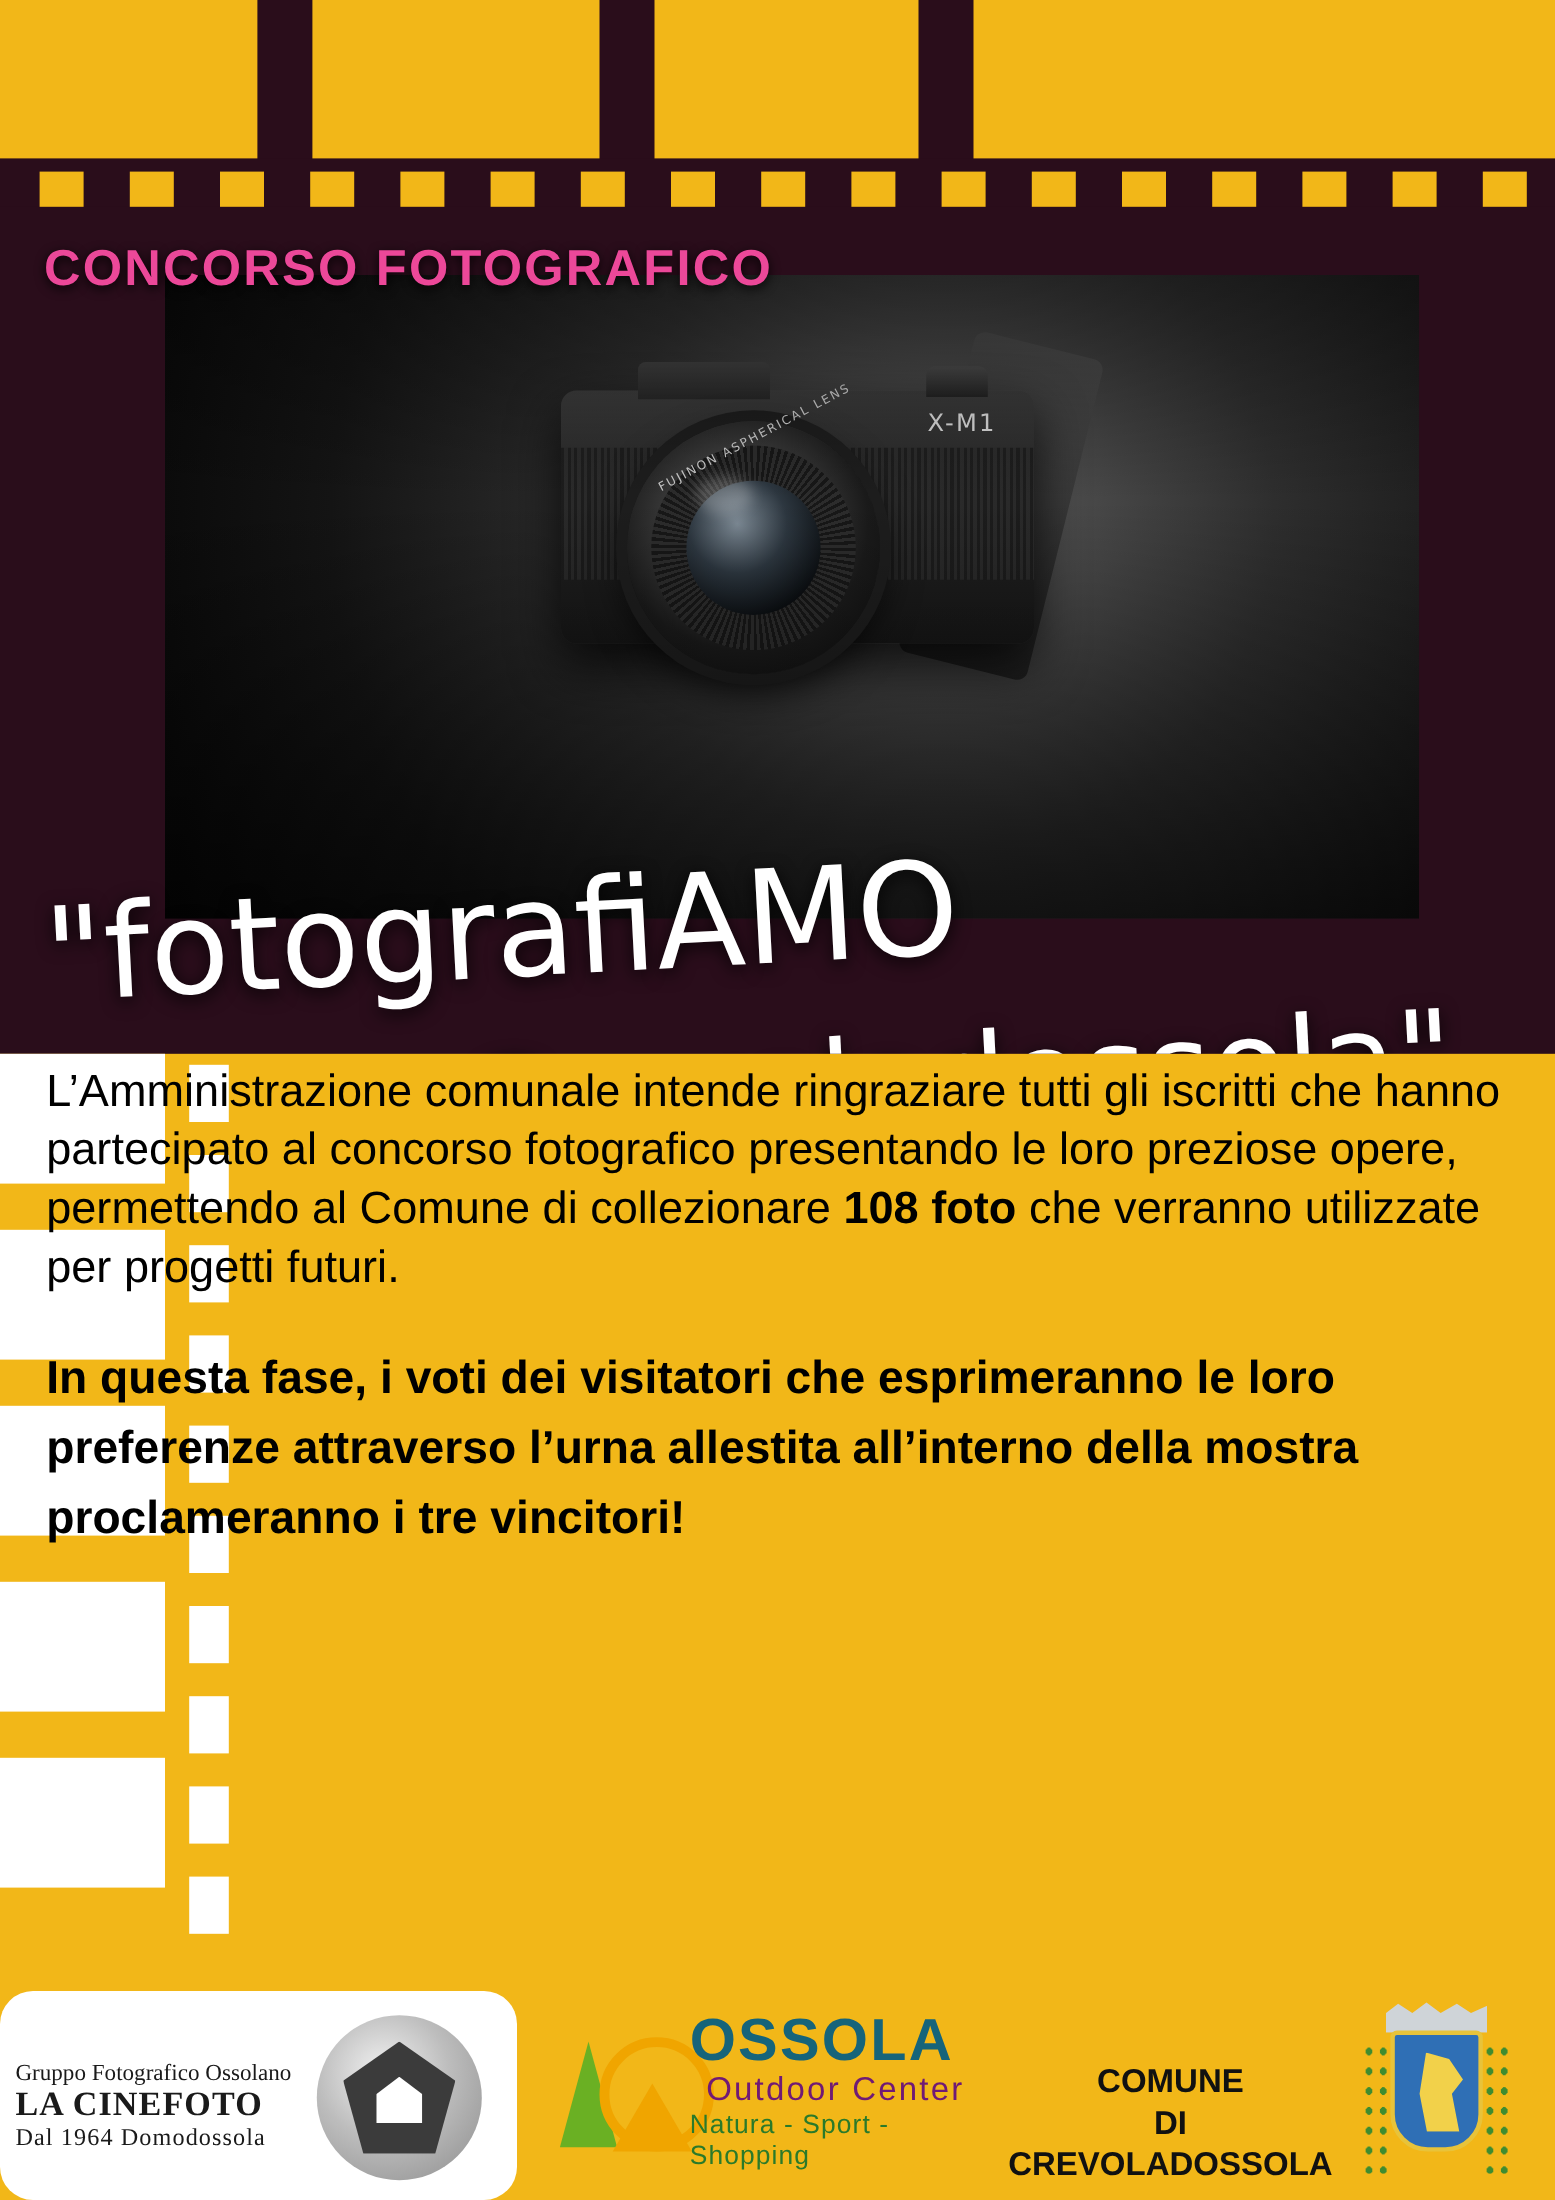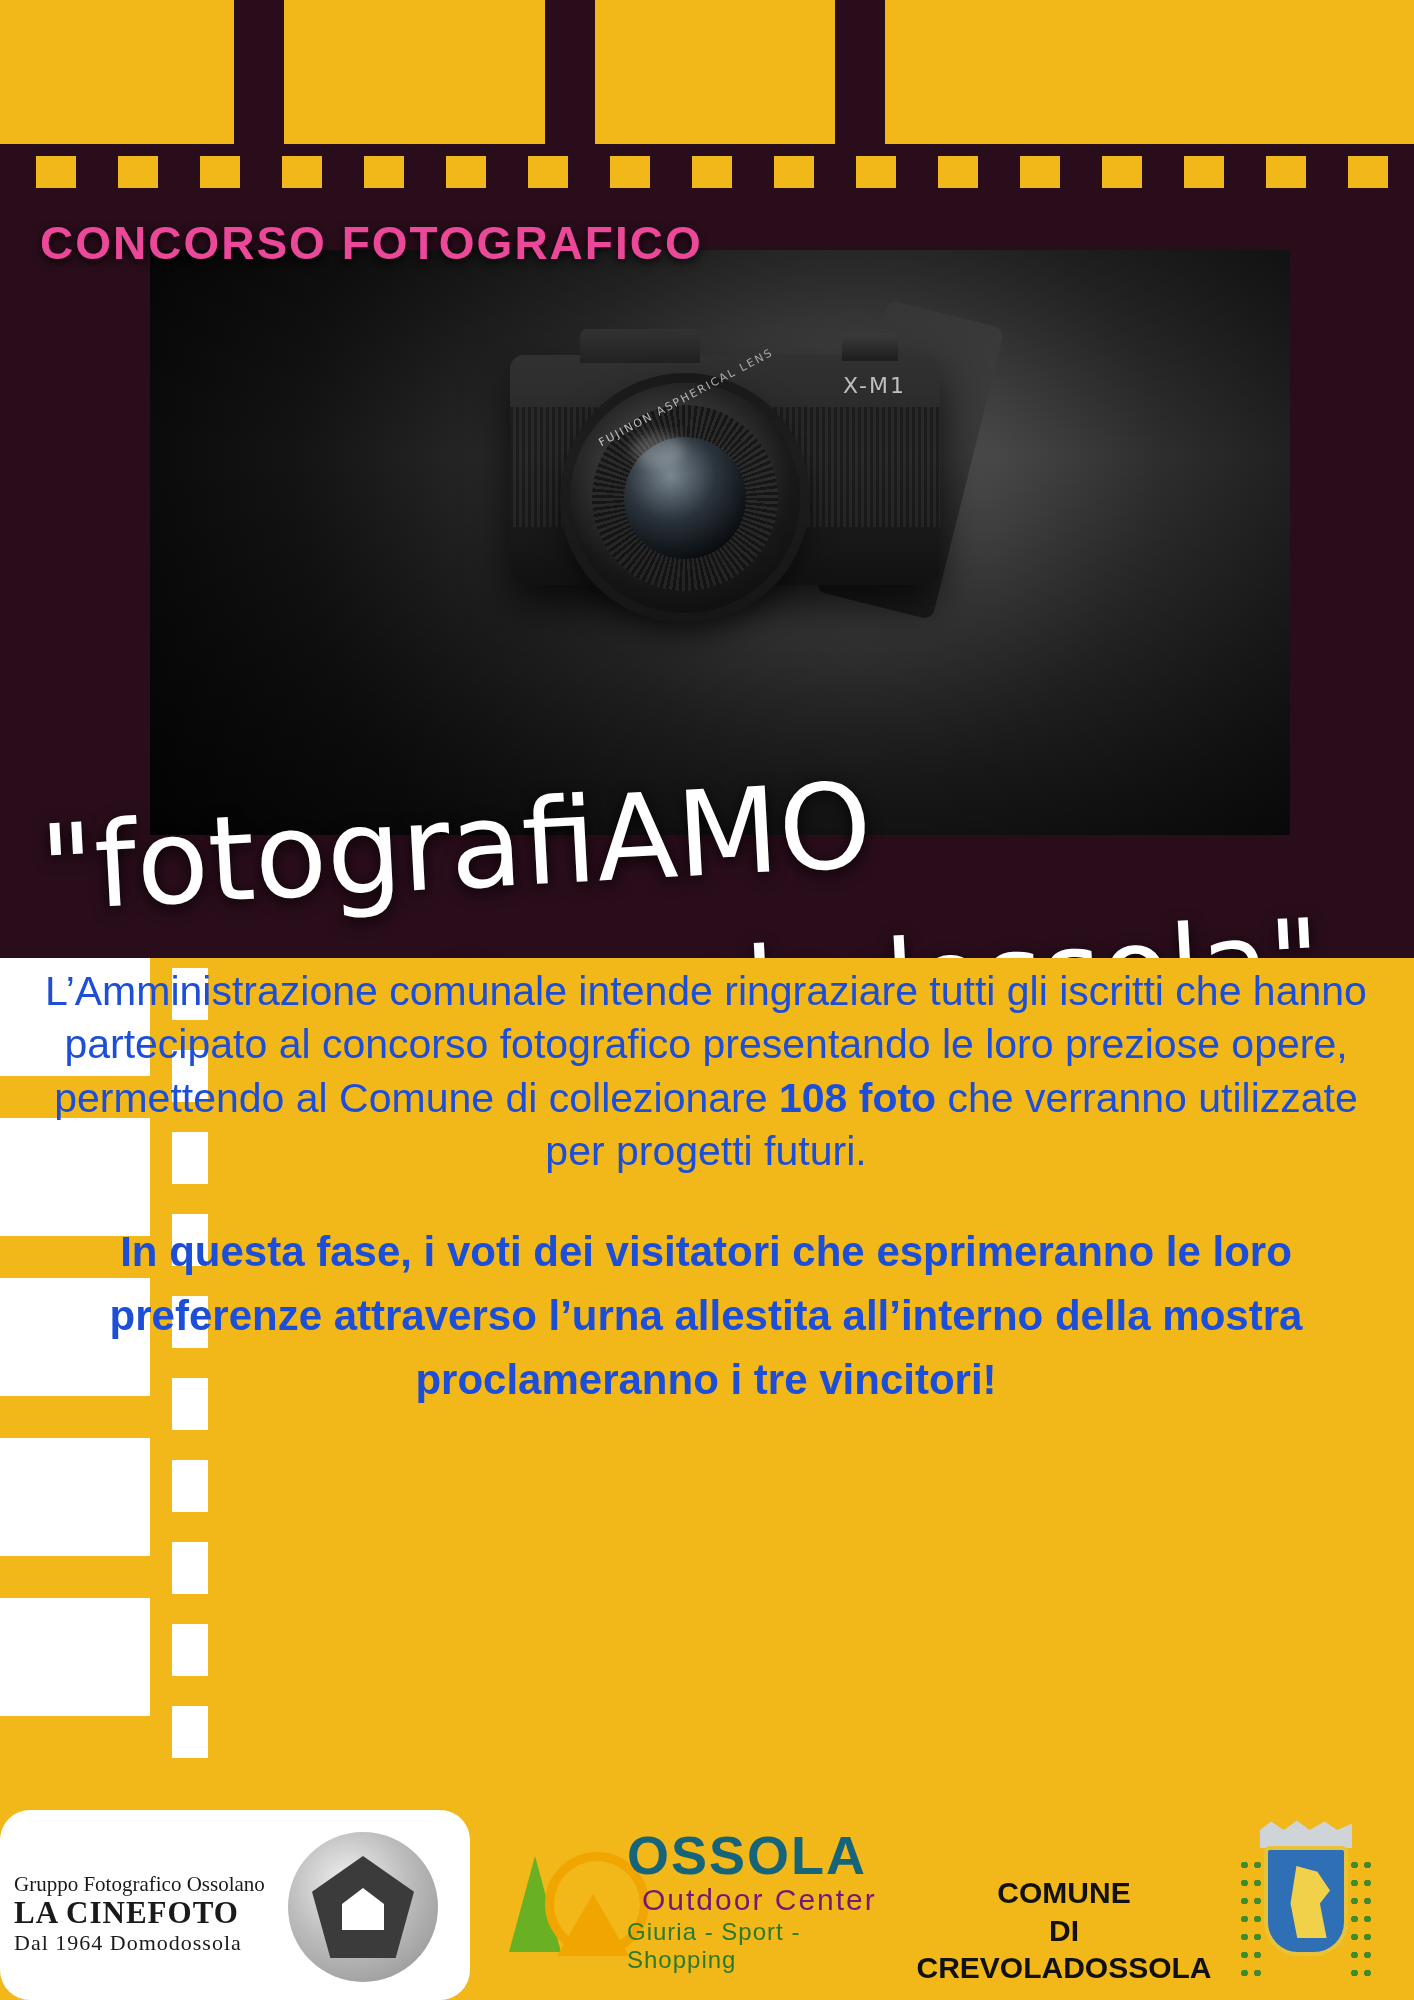--- a/index.html
+++ b/index.html
@@ -121,22 +121,22 @@
   }
   .perf-strip .white-block{
     position:absolute;left:0;width:150px;height:118px;background:#ffffff;
   }
   .perf-strip .hole{
     position:absolute;left:172px;width:36px;height:52px;background:#ffffff;
   }
 
   
   .body-text{
-    position:absolute;left:29px;top:965px;width:1354px;
-    text-align:center;color:#1d4ed8;
+    position:absolute;left:42px;top:965px;width:1354px;
+    color:#000000;
   }
   .para{
     font-size:41px;line-height:1.30;margin:0 0 30px 0;
     font-family:"Liberation Sans", sans-serif;
   }
   .para b{font-weight:bold;}
   .para.bold-block{
     font-weight:bold;font-size:42px;line-height:1.52;margin-top:42px;
   }
 
@@ -307,21 +307,21 @@
 
   <div class="logo-ossola">
     <div class="oss-mark">
       <div class="oss-tree"></div>
       <div class="oss-circle"></div>
       <div class="oss-mount"></div>
     </div>
     <div class="oss-words">
       <div class="w1">OSSOLA</div>
       <div class="w2">Outdoor Center</div>
-      <div class="w3">Giuria - Sport - Shopping</div>
+      <div class="w3">Natura - Sport - Shopping</div>
     </div>
   </div>
 
   <div class="comune">
     <div>COMUNE</div>
     <div>DI CREVOLADOSSOLA</div>
   </div>
 
   <div class="crest">
     <div class="laurel-l"></div>

